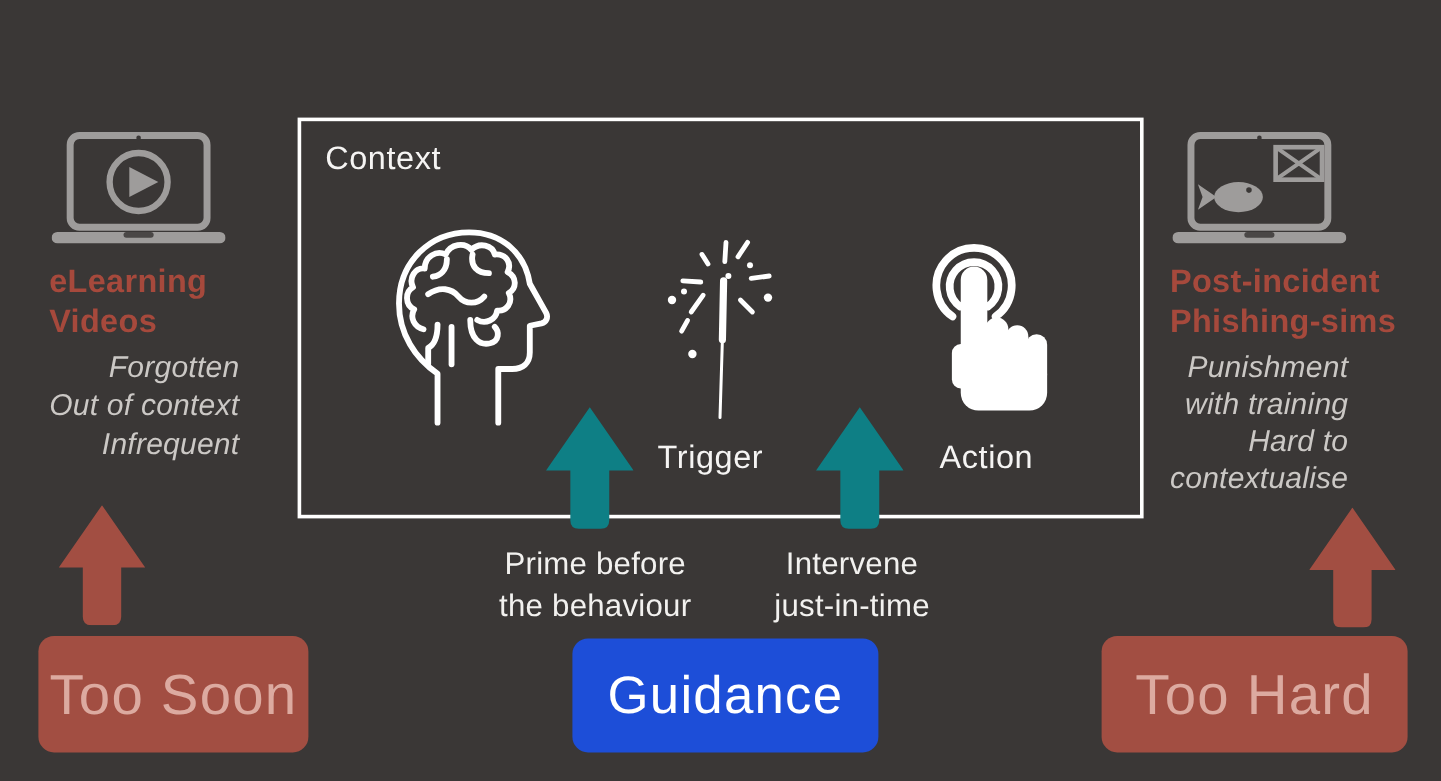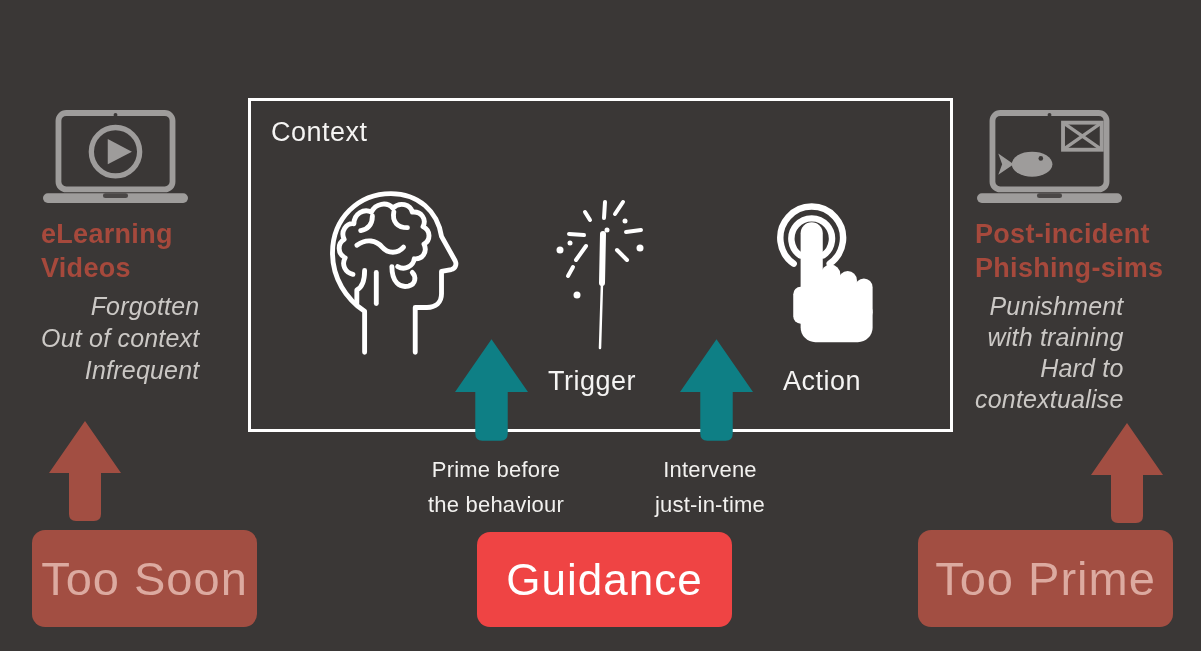--- a/index.html
+++ b/index.html
@@ -25,36 +25,36 @@
   }
   .side-notes span{display:block;}
 
   
   .bigbox{
     border-radius:13px;
     display:flex;align-items:center;justify-content:center;
     font-weight:300;letter-spacing:1px;
   }
   .bigbox.red{background:#a24e42;color:#dcaaa0;font-size:47px;}
-  .bigbox.teal{background:#ef4444;color:#ffffff;font-size:44px;}
+  .bigbox.teal{background:#1d4ed8;color:#ffffff;font-size:44px;}
 
   
   .frame{
     border:3px solid #ffffff;
     box-sizing:border-box;
   }
   .frame-label{
     font-size:27px;color:#f5f4f3;font-weight:400;letter-spacing:.5px;
   }
   .step-label{
     font-size:27px;color:#f5f4f3;font-weight:400;
     width:200px;text-align:center;letter-spacing:.5px;
   }
   .callout{
-    font-size:22px;line-height:35px;color:#f2f1ef;font-weight:400;
+    font-size:26px;line-height:35px;color:#f2f1ef;font-weight:400;
     width:220px;text-align:center;letter-spacing:.2px;
   }
   .callout span{display:block;}
 
   .arrow svg{display:block;width:100%;height:100%;}
   .icon svg{display:block;width:100%;height:100%;}
 </style>
 </head>
 <body>
 
@@ -208,16 +208,16 @@
     <span>contextualise</span>
   </div>
 
   <div class="abs arrow" style="left:1091px;top:423px;width:72px;height:100px;">
     <svg viewBox="0 0 72 100">
       <path d="M36,0 L72,52 L52,52 L52,93 Q52,100 45,100 L27,100 Q20,100 20,93 L20,52 L0,52 Z" fill="#a24e42"></path>
     </svg>
   </div>
 
   <div class="abs bigbox red" style="left:918px;top:530px;width:255px;height:97px;">
-    <span>Too Prime</span>
+    <span>Too Hard</span>
   </div>
 
 </div>
 
 </body></html>

